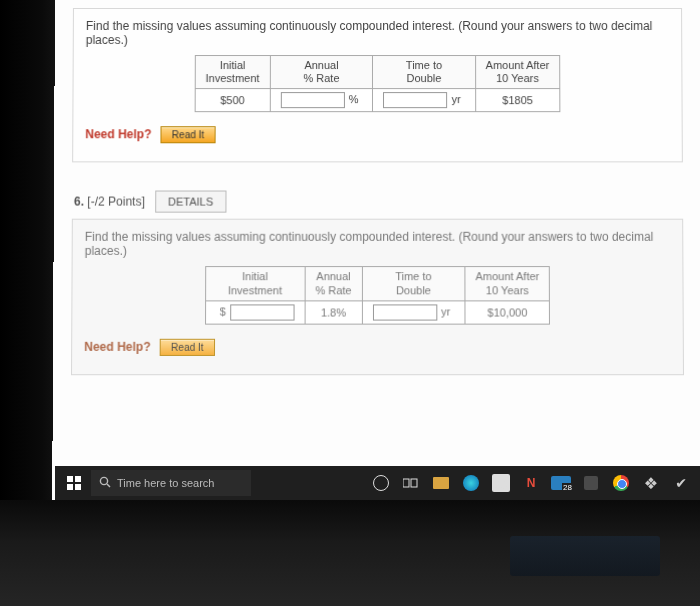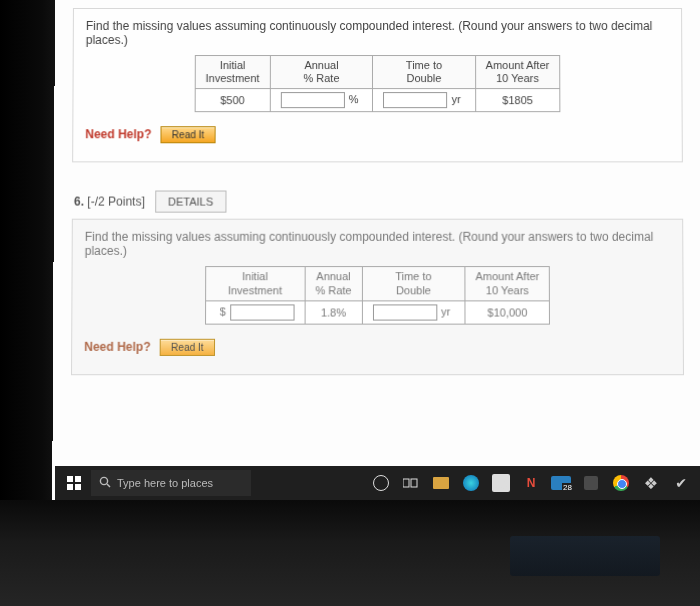--- a/index.html
+++ b/index.html
@@ -115,21 +115,21 @@
         <rect x="8" y="8" width="6" height="6" fill="#fff"></rect>
       </svg>
   </div>
   <div class="search-box">
     <span>
       <svg width="12" height="12" viewBox="0 0 12 12" stroke="#bbb" fill="none" stroke-width="1.4">
           <circle cx="5" cy="5" r="3.6"></circle>
           <line x1="8" y1="8" x2="11" y2="11"></line>
         </svg>
     </span>
-    <span>Type here to places</span>
+    <span>Time here to search</span>
   </div>
   <div class="spacer"></div>
   <div class="tb-item">
       <div class="circle"></div>
     </div>
   <div class="tb-item">
     <svg width="16" height="12" viewBox="0 0 16 12" stroke="#ddd" fill="none">
         <rect x="0" y="2" width="6" height="8"></rect>
         <rect x="8" y="2" width="6" height="8"></rect>
       </svg>

